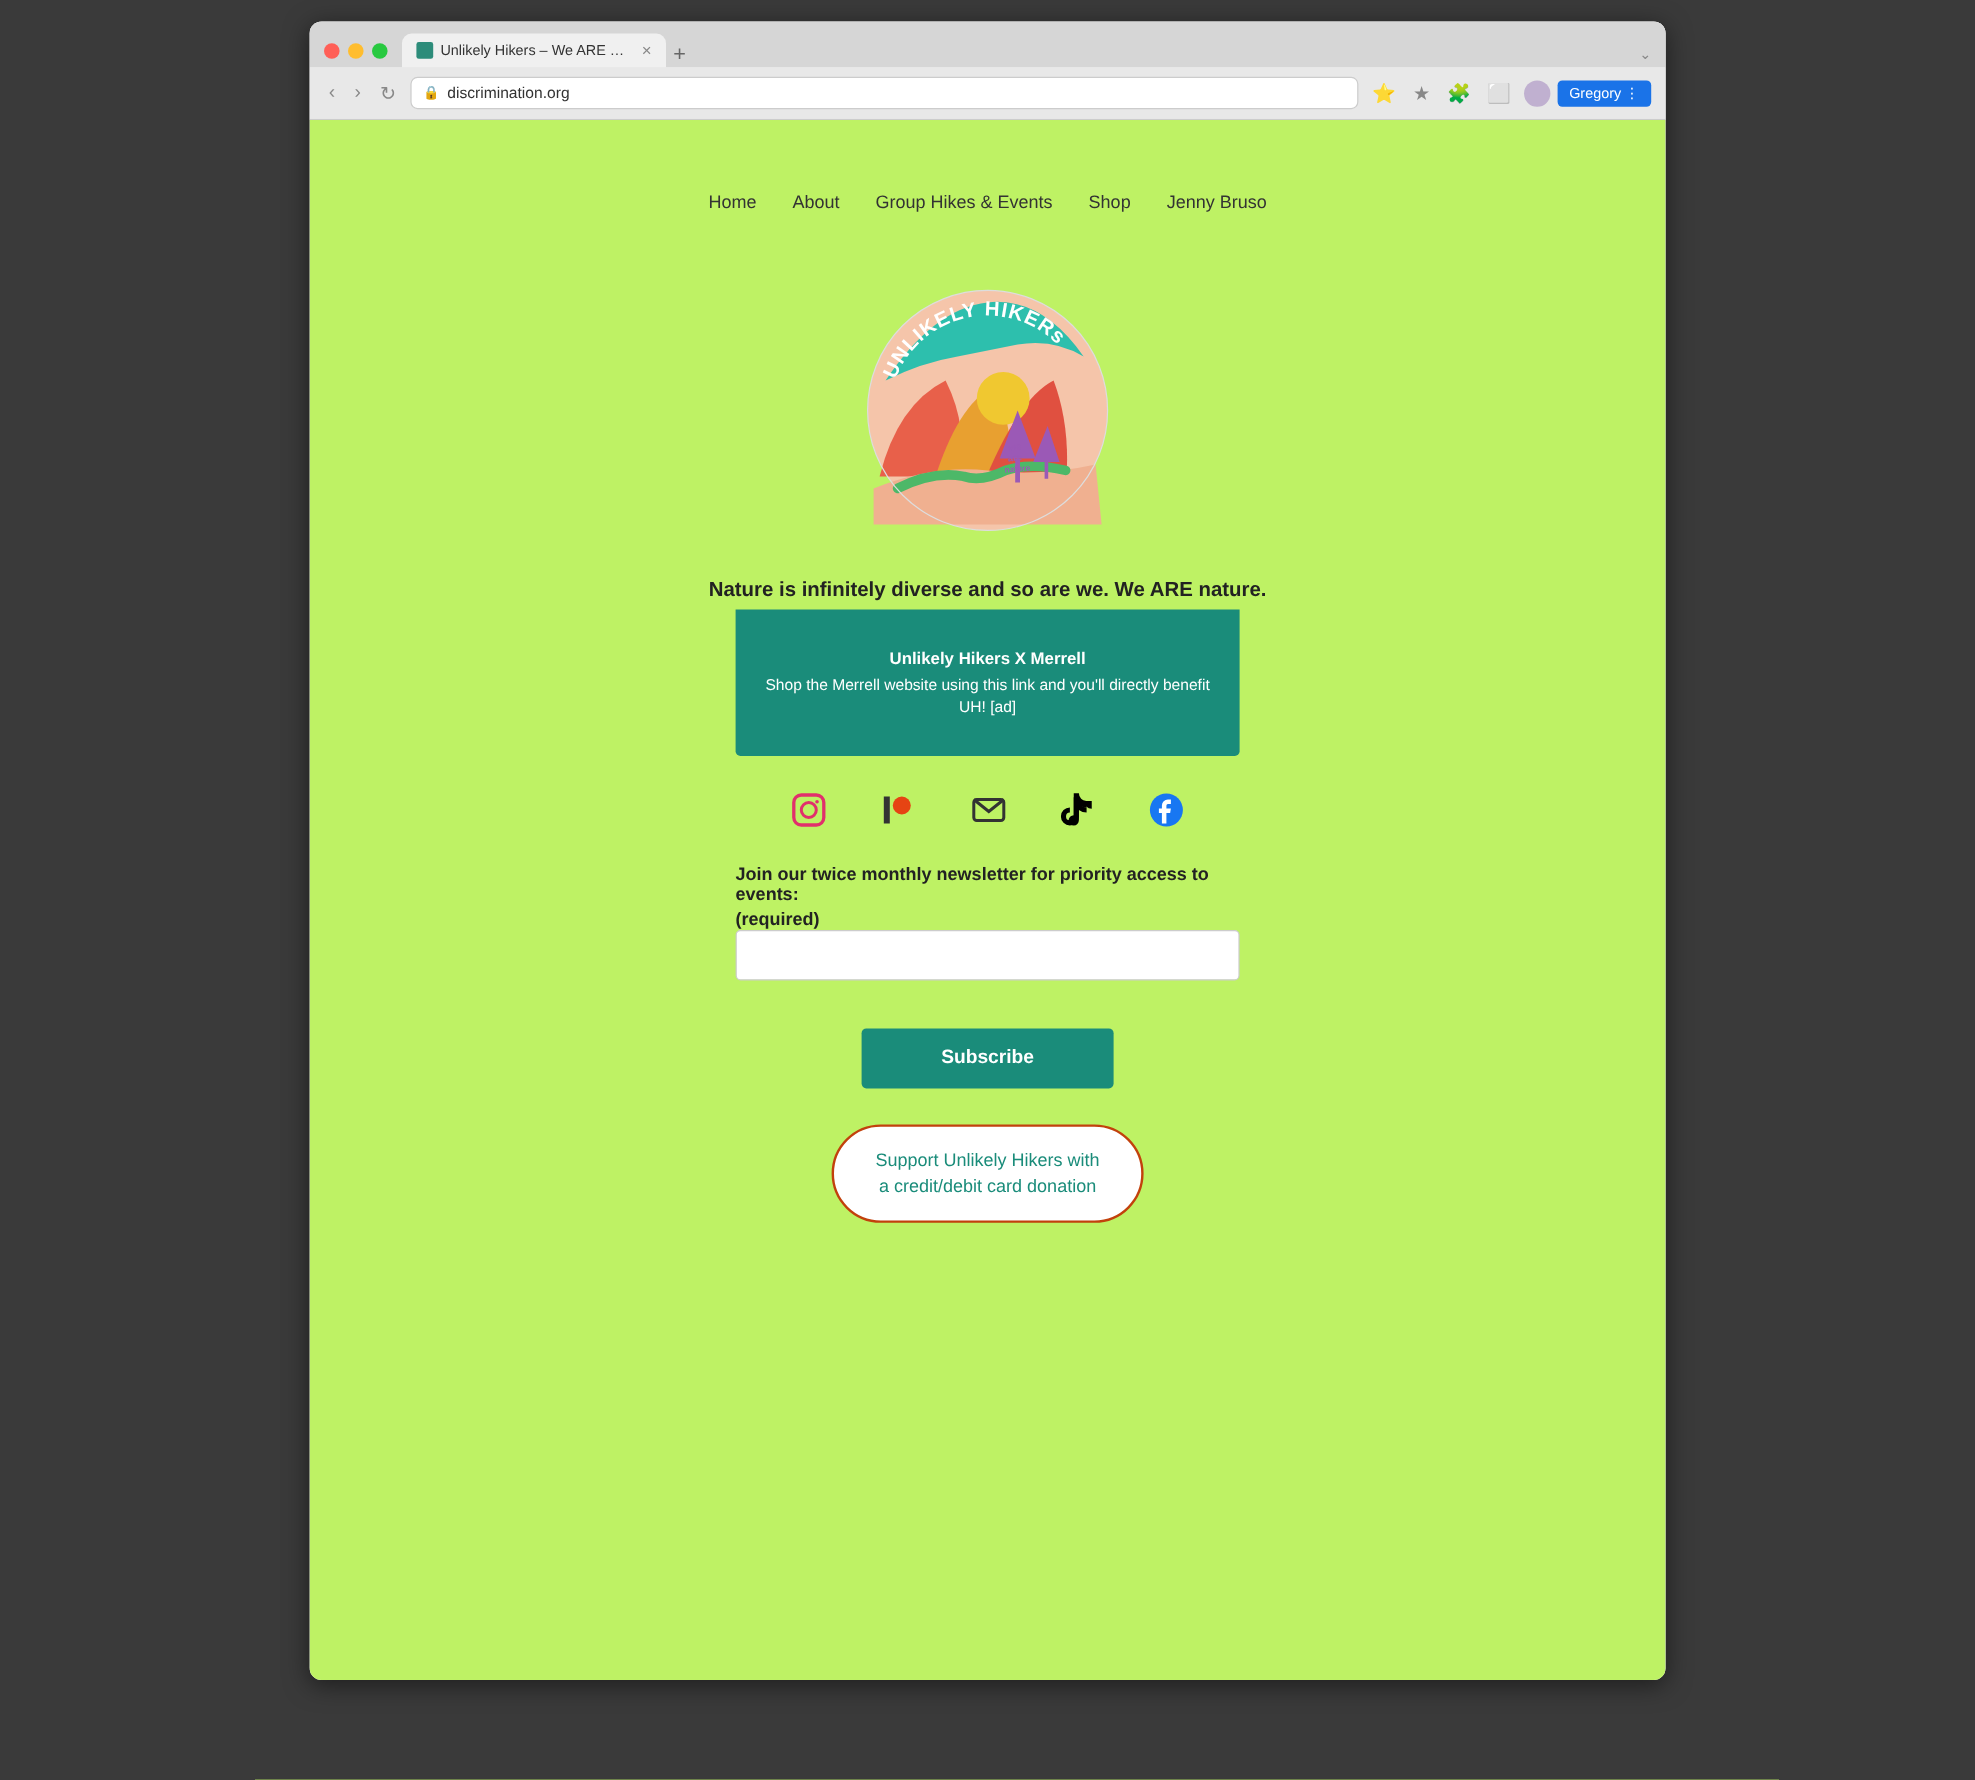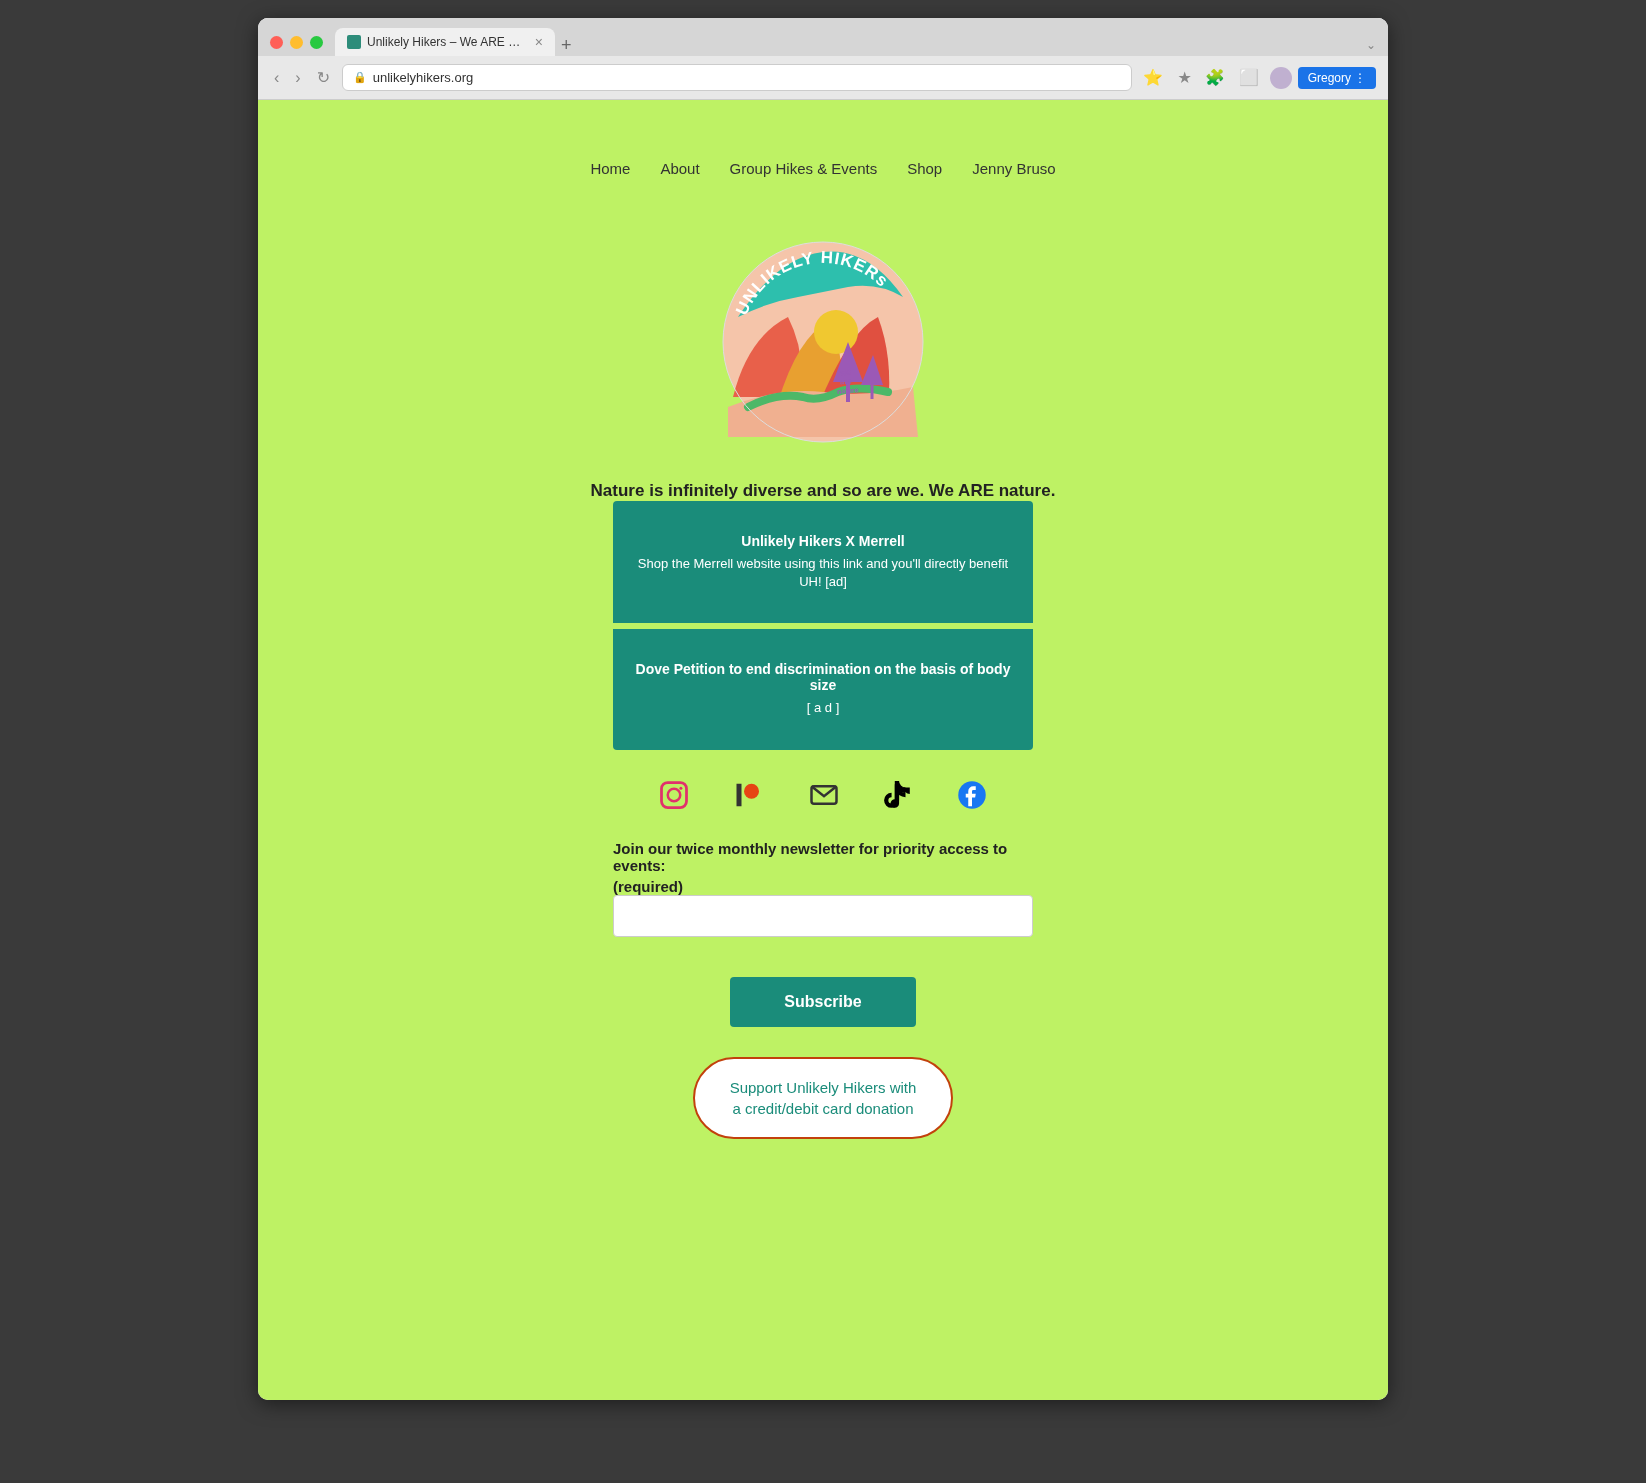--- a/index.html
+++ b/index.html
@@ -326,21 +326,21 @@
       width: 100%;
       border: 1px solid #ccc;
       border-radius: 4px;
       padding: 12px 10px;
       font-size: 14px;
       outline: none;
     }
 
     .subscribe-btn {
       display: block;
-      width: 186px;
+      width: 210px;
       margin: 20px auto 0;
       background: #1a8c7a;
       color: white;
       border: none;
       border-radius: 4px;
       padding: 16px 20px;
       font-size: 16px;
       font-weight: 600;
       cursor: pointer;
       text-align: center;
@@ -384,21 +384,21 @@
           <span class="chevron-down">⌄</span>
         </div>
       </div>
     </div>
     <div class="address-bar">
       <button class="nav-btn">‹</button>
       <button class="nav-btn">›</button>
       <button class="nav-btn">↻</button>
       <div class="address-input">
         <span class="lock-icon">🔒</span>
-        <span class="address-text">unlikelyhikers.org</span>
+        <span class="address-text">discrimination.org</span>
       </div>
       <div class="toolbar-right">
         <button class="toolbar-btn">⭐</button>
         <button class="toolbar-btn">★</button>
         <button class="toolbar-btn">🧩</button>
         <button class="toolbar-btn">⬜</button>
         <div class="avatar-btn"></div>
         <button class="update-btn">
           <span>Gregory</span>
           <span>⋮</span>
@@ -461,24 +461,20 @@
     <p class="tagline">Nature is infinitely diverse and so are we. We ARE nature.</p>
 
     <div class="cards-container">
 
       <div class="card-teal">
         <div class="card-title">Unlikely Hikers X Merrell</div>
         <div class="card-desc">Shop the Merrell website using this link and you'll directly benefit UH! [ad]</div>
       </div>
 
 
-      <div class="card-teal" style="border-radius: 0 0 4px 4px; margin-top: 6px;">
-        <div class="card-title">Dove Petition to end discrimination on the basis of body size</div>
-        <div class="card-desc">[ a d ]</div>
-      </div>
 
     </div>
 
     <div class="social-row">
 
       <div class="social-icon">
         <svg width="30" height="30" viewBox="0 0 24 24" fill="none">
           <rect x="2" y="2" width="20" height="20" rx="5" ry="5" stroke="#e1306c" stroke-width="2.2"></rect>
           <circle cx="12" cy="12" r="5" stroke="#e1306c" stroke-width="2"></circle>
           <circle cx="17.5" cy="6.5" r="1.2" fill="#e1306c"></circle>

